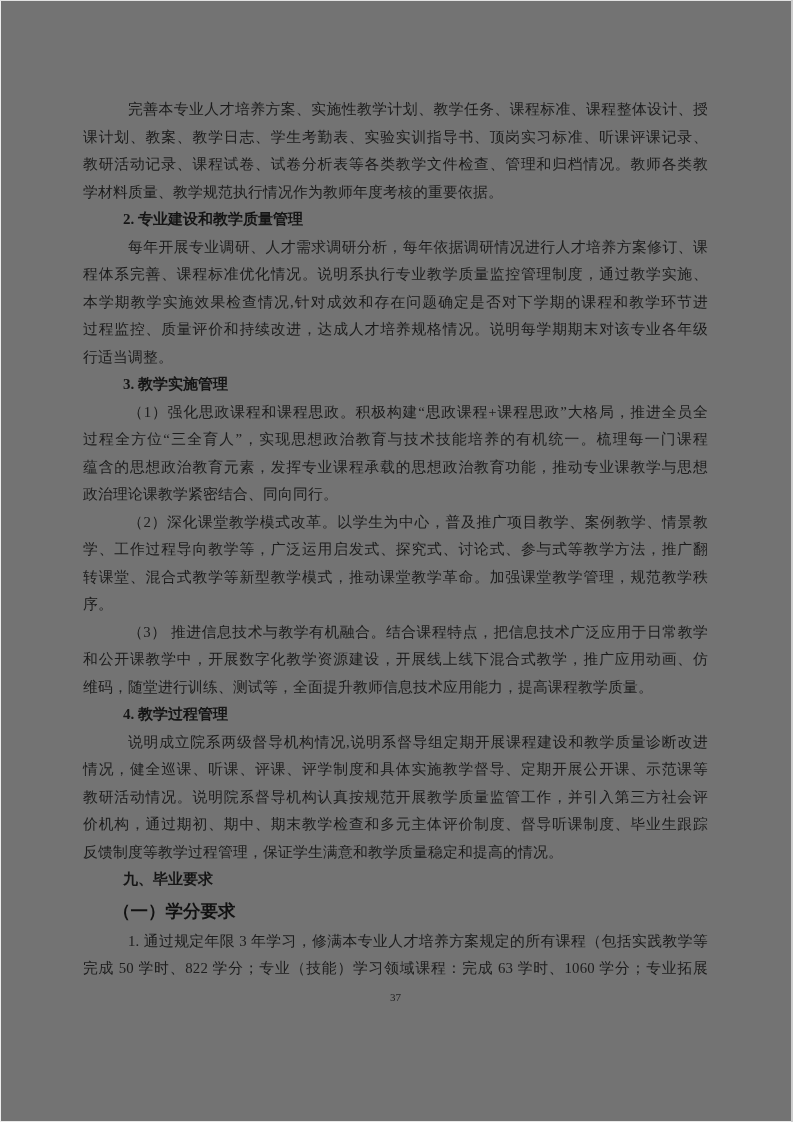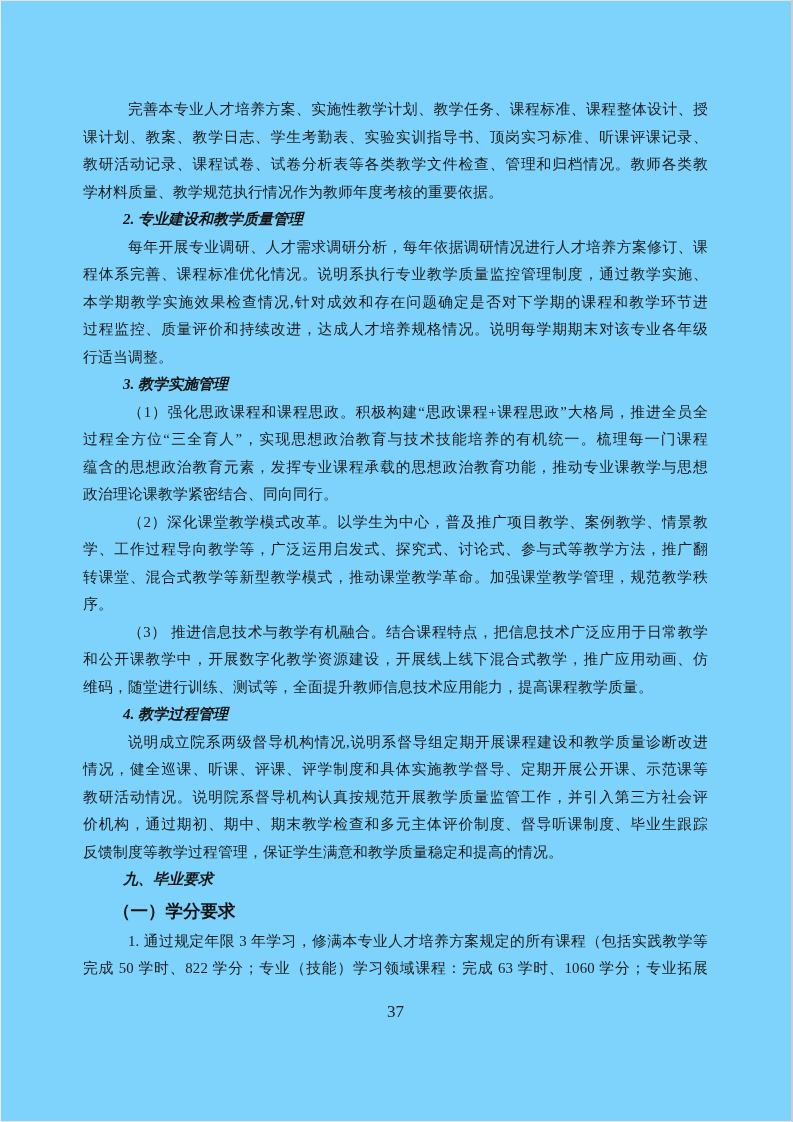--- a/index.html
+++ b/index.html
@@ -4,21 +4,21 @@
 <style>
   html, body {
     margin: 0;
     padding: 0;
     background: #ffffff;
   }
   .page {
     position: relative;
     width: 793px;
     height: 1122px;
-    background: #7dd3fc;
+    background: #737373;
     box-sizing: border-box;
     box-shadow: inset -2px 0 0 #cdcdcd,
                 inset 0 1px 0 #e2e2e2,
                 inset 1px 0 0 #ededed,
                 inset 0 -1px 0 #e8e8e8;
     font-family: "Liberation Serif", "DejaVu Serif", serif;
     color: #1c1c1c;
     overflow: hidden;
   }
   .content {
@@ -36,36 +36,35 @@
     letter-spacing: 0.2px;
   }
   .line.indent { text-indent: 45px; }
   .line.last  { text-align-last: left; }
   .heading {
     font-size: 15px;
     line-height: 27.5px;
     font-weight: bold;
     padding-left: 40px;
     color: #151515;
-    font-style: italic;
   }
   .heading-large {
     font-size: 17.5px;
     line-height: 34px;
     font-weight: bold;
     padding-left: 30px;
     color: #111111;
     font-family: Liberation Serif, serif;
   }
   .footer {
     width: 625px;
     text-align: center;
-    font-size: 17px;
+    font-size: 11px;
     line-height: 18px;
-    margin-top: 20px;
+    margin-top: 5px;
     color: #222222;
   }
 </style>
 </head>
 <body>
 
 <div class="page">
   <div class="content">
     <div>
         <div class="para">

